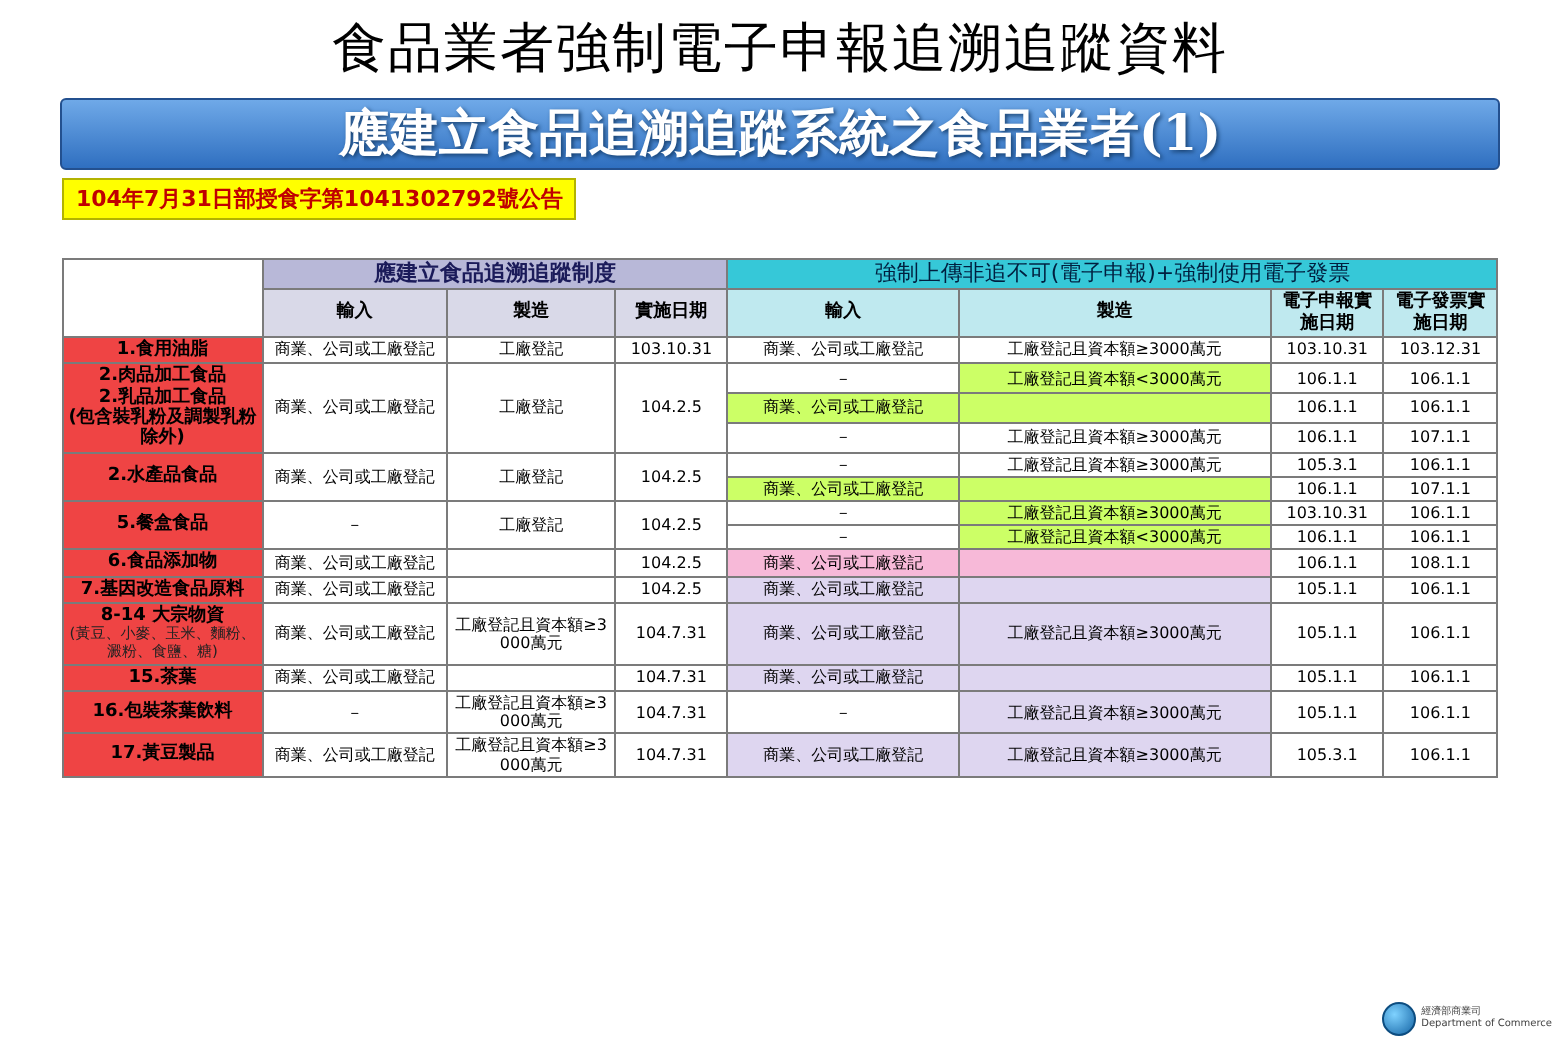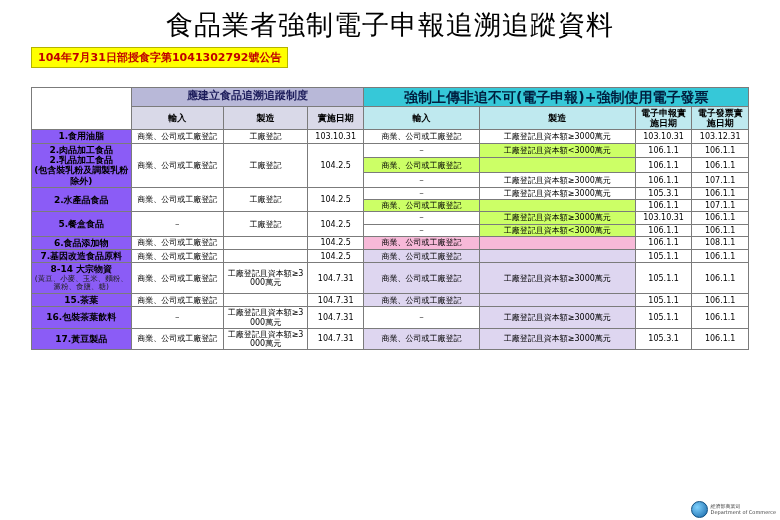--- a/index.html
+++ b/index.html
@@ -56,27 +56,27 @@
   }
   table.grid td,table.grid th{
     border:1px solid #7b7b7b;
     text-align:center;
     vertical-align:middle;
     padding:1px 1px;
     line-height:1.15;
     word-break:break-all;
   }
   .hdr1-left{background:#b8b8d8;font-weight:bold;font-size:11px;color:#1b1b5a;}
-  .hdr1-right{background:#36c8d8;font-weight:bold;font-size:14px;color:#001f3f;}
+  .hdr1-right{background:#36c8d8;font-weight:normal;font-size:11px;color:#001f3f;}
   .hdr2{background:#d9d9e8;font-weight:bold;font-size:9px;}
   .hdr2b{background:#bfe9ef;font-weight:bold;font-size:9px;}
   .corner{background:#fff;border:1px solid #7b7b7b;}
 
   .cat{
-    background:#8b5cf6;
+    background:#ef4444;
     font-weight:bold;
     font-size:9px;
     text-align:left;
     padding-left:2px;
     color:#000;
   }
   .cat .sub{font-weight:normal;font-size:7.5px;display:block;color:#222;}
   .c-plain{background:#ffffff;}
   .c-green{background:#ccff66;}
   .c-pink{background:#f7b9d8;}
@@ -96,20 +96,21 @@
 </style>
 </head>
 <body>
 
 <div class="page">
 
   <div class="title">
     <div>食品業者強制電子申報追溯追蹤資料</div>
   </div>
 
+  <div class="banner">應建立食品追溯追蹤系統之食品業者(1)</div>
 
   <div class="noticewrap">
     <div class="notice">104年7月31日部授食字第1041302792號公告</div>
   </div>
 
   <table class="grid">
     <colgroup>
       <col style="width:88px">
       <col style="width:82px">
       <col style="width:74px">

